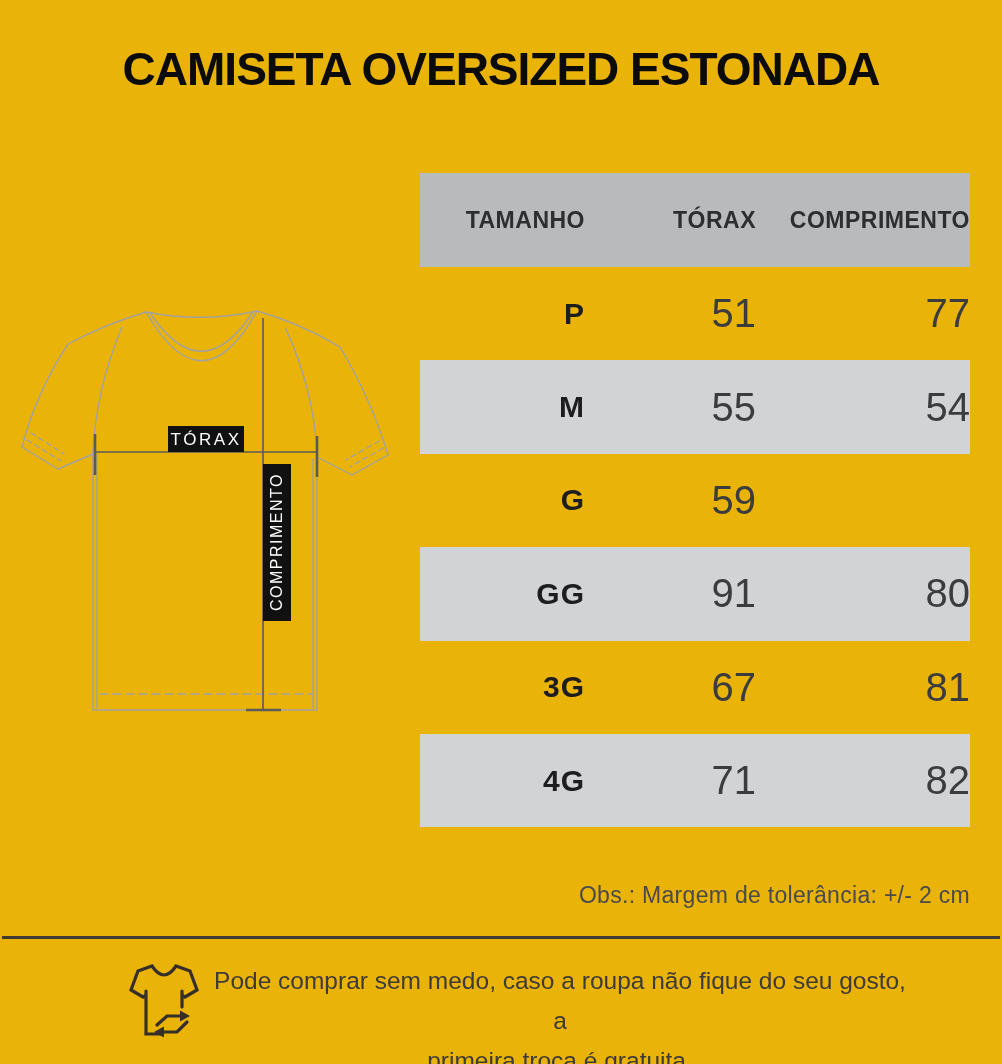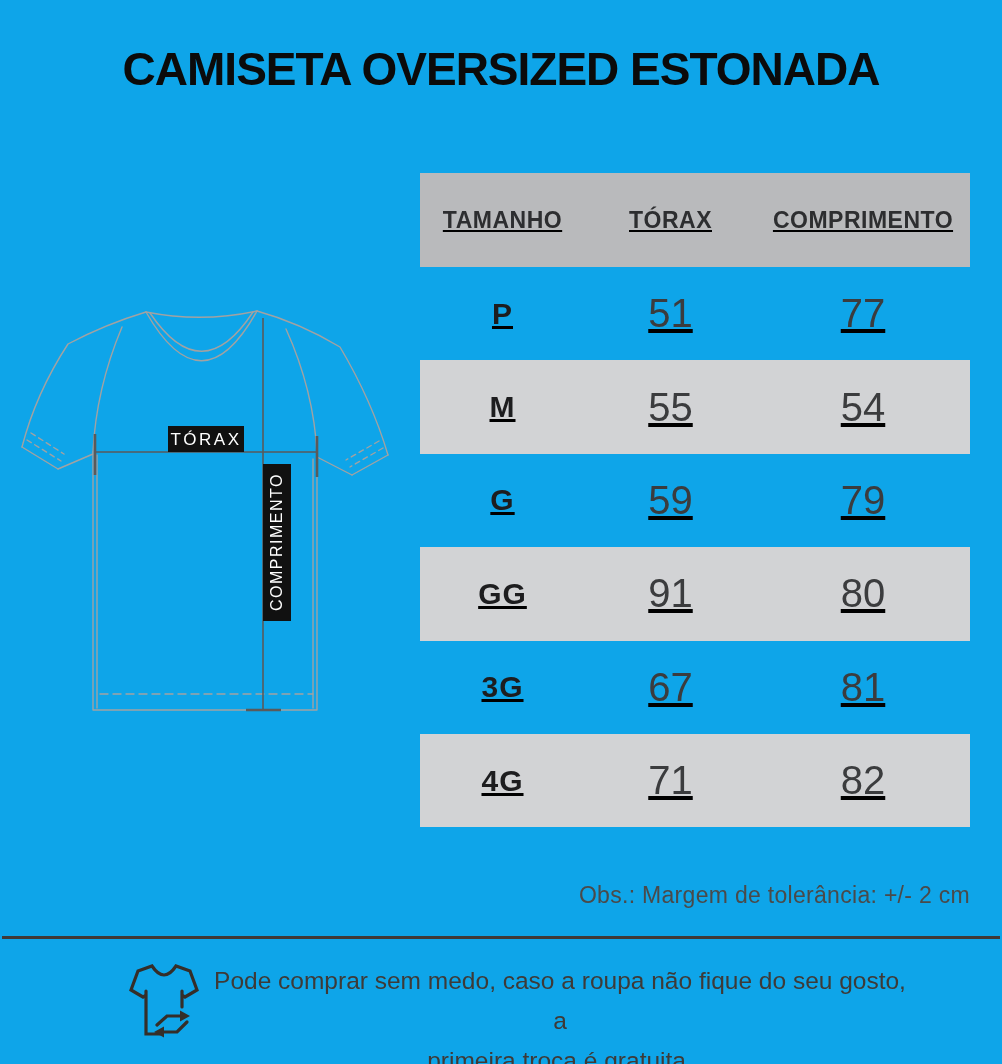--- a/index.html
+++ b/index.html
@@ -1,30 +1,30 @@
 <!DOCTYPE html>
 <html><head>
 <meta charset="utf-8">
 <style>
   * { margin:0; padding:0; box-sizing:border-box; }
   body { background:#ffffff; font-family:"Liberation Sans", sans-serif; }
   .page {
     position:relative; width:1002px; height:1064px;
-    background:#0ea5e9; overflow:hidden;
+    background:#eab308; overflow:hidden;
   }
   .title {
     position:absolute; left:0; right:0; top:42px;
     text-align:center; font-size:46px; font-weight:800;
     letter-spacing:-1px; color:#0b0b0b;
   }
   
   .size-table { position:absolute; left:420px; top:173px; width:550px; }
   .t-row {
     display:grid; grid-template-columns:165px 171px 214px;
-    height:93.4px; align-items:center; text-align:center;text-decoration:underline;
+    height:93.4px; align-items:center; text-align:right;
   }
   .t-row.header { height:94px; background:#b9babc; }
   .t-row.alt { background:#d2d3d5; }
   .h-cell { font-weight:700; font-size:23px; letter-spacing:0.5px; color:#2d2e30; }
   .size-cell { font-weight:700; font-size:30px; letter-spacing:1px; color:#1d1d1f; }
   .num-cell { font-weight:400; font-size:40px; color:#3b3c3e; }
   
   .note {
     position:absolute; top:882px; right:32px;
     font-size:23px; font-weight:300; color:#4a4a4a; letter-spacing:0.3px;
@@ -106,21 +106,20 @@
       <div class="num-cell">77</div>
     </div>
     <div class="t-row alt">
       <div class="size-cell">M</div>
       <div class="num-cell">55</div>
       <div class="num-cell">54</div>
     </div>
     <div class="t-row">
       <div class="size-cell">G</div>
       <div class="num-cell">59</div>
-      <div class="num-cell">79</div>
     </div>
     <div class="t-row alt">
       <div class="size-cell">GG</div>
       <div class="num-cell">91</div>
       <div class="num-cell">80</div>
     </div>
     <div class="t-row">
       <div class="size-cell">3G</div>
       <div class="num-cell">67</div>
       <div class="num-cell">81</div>

